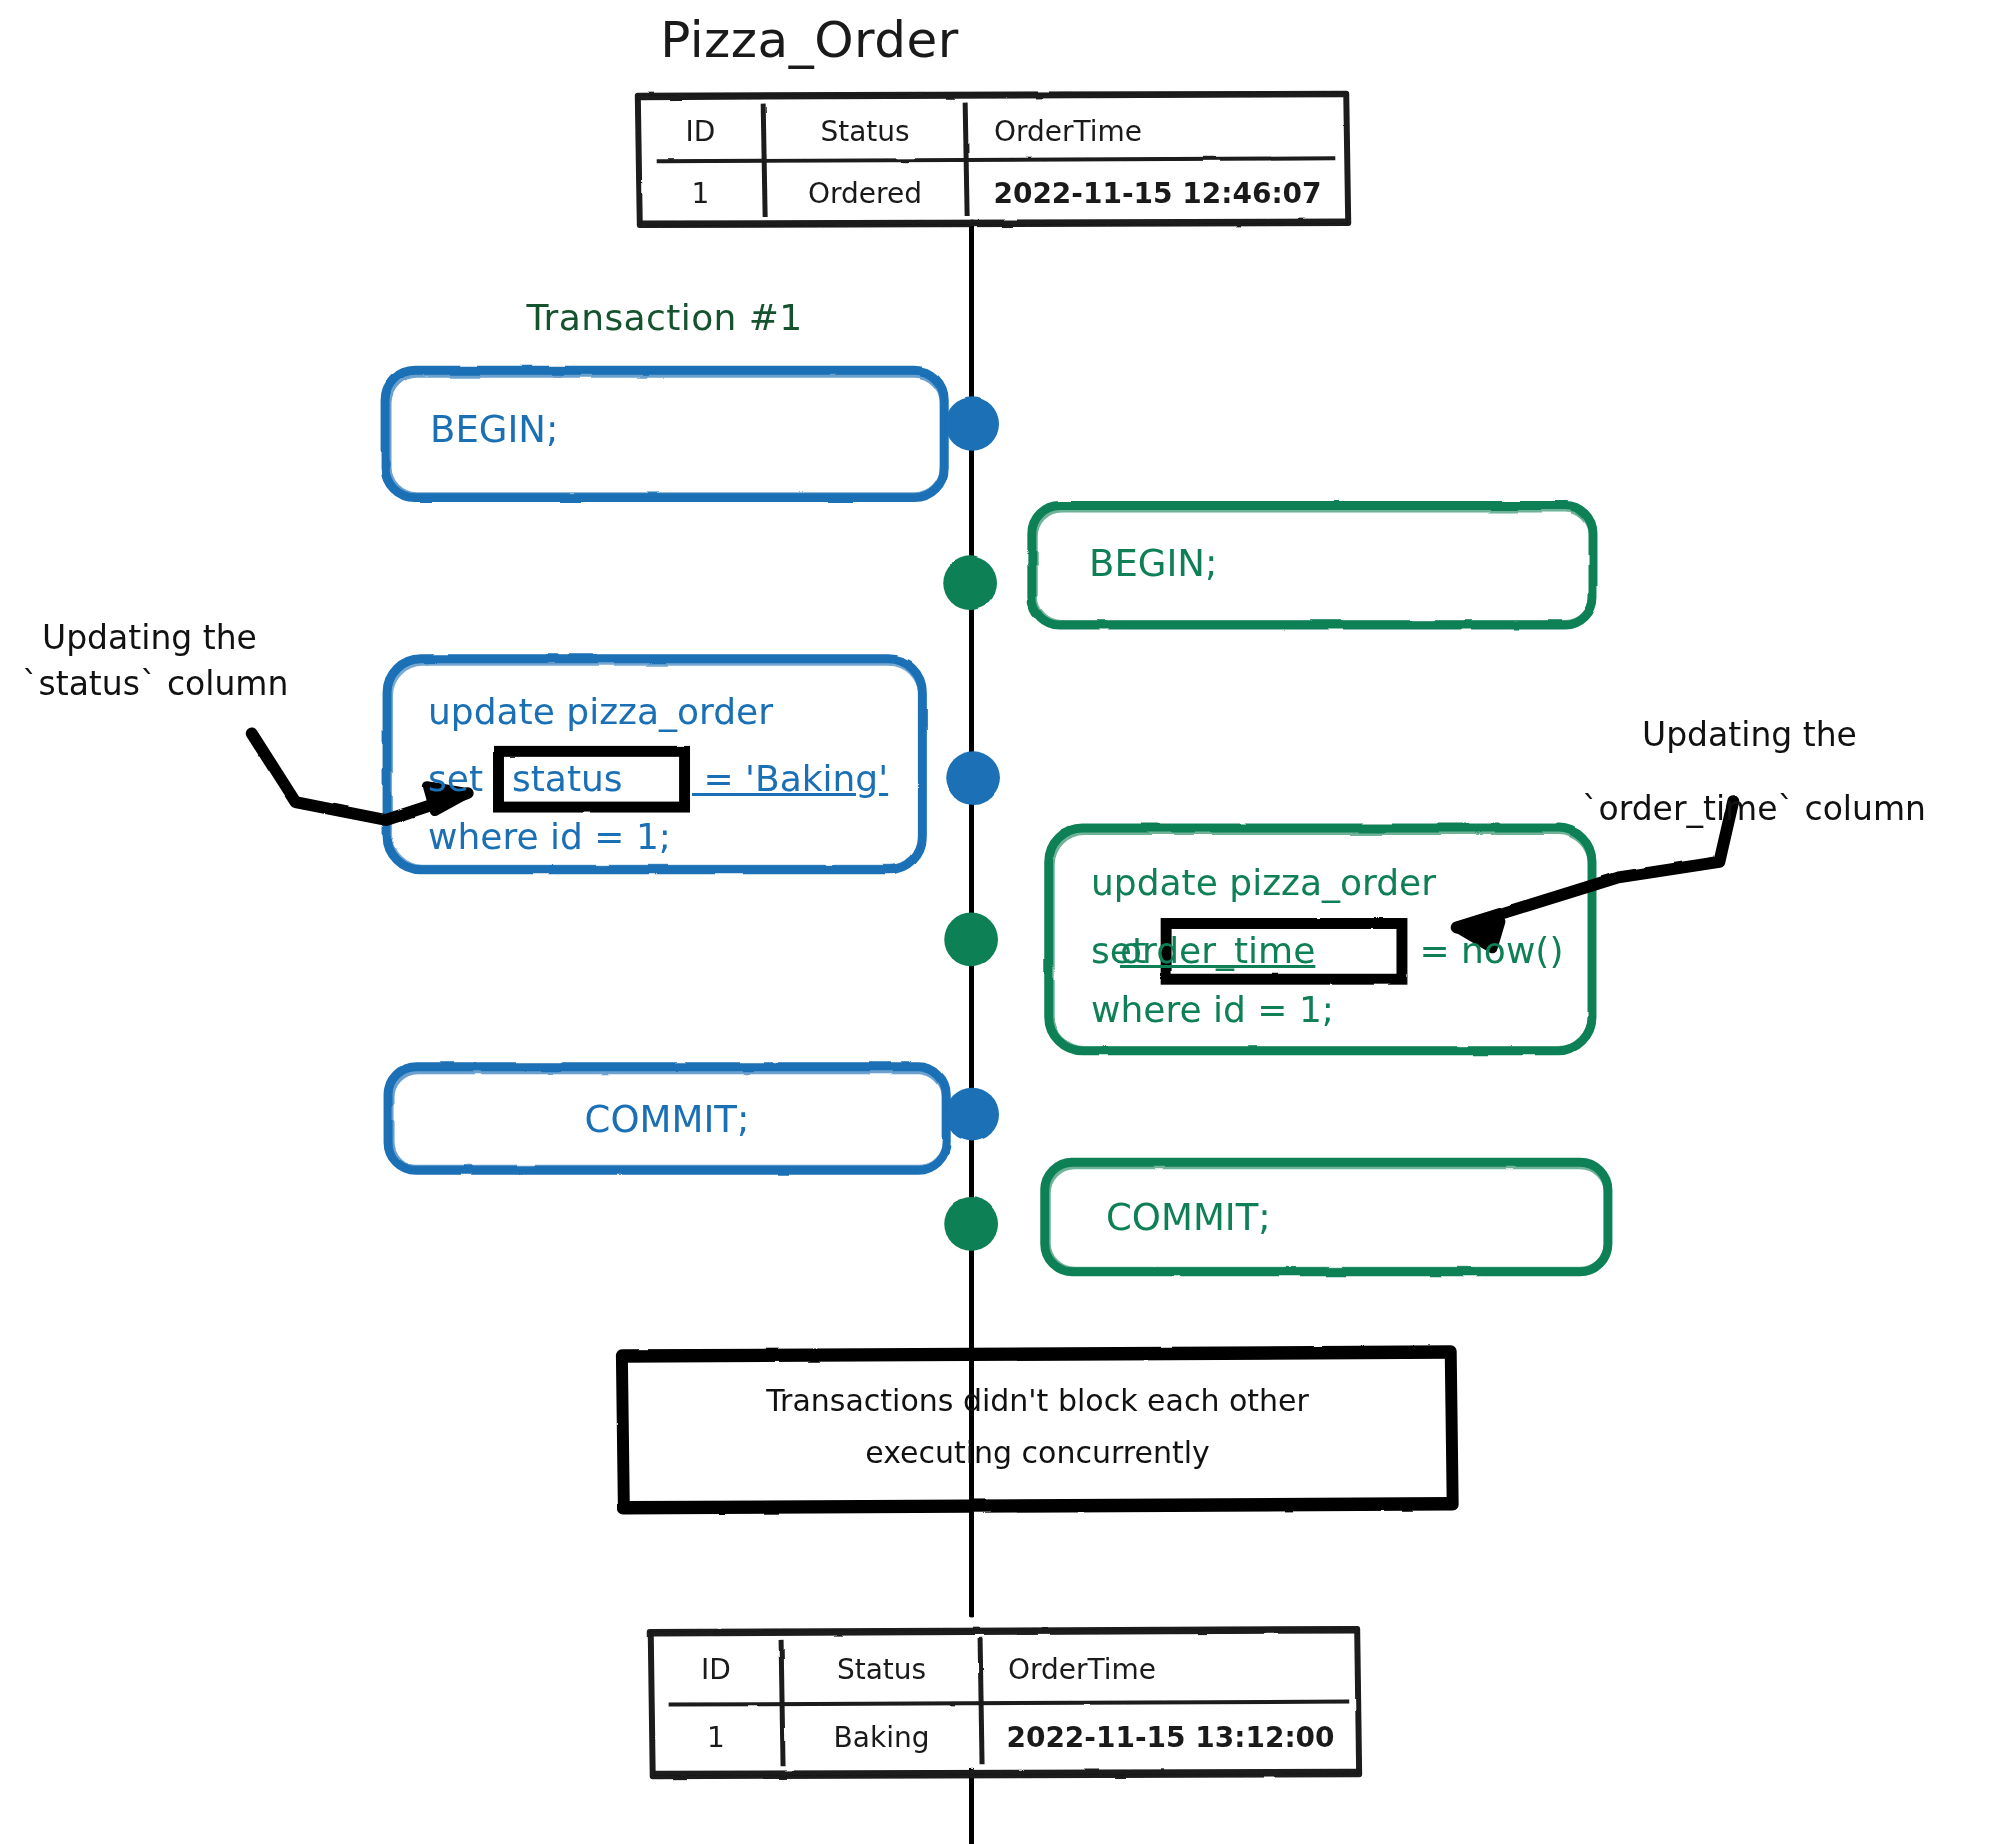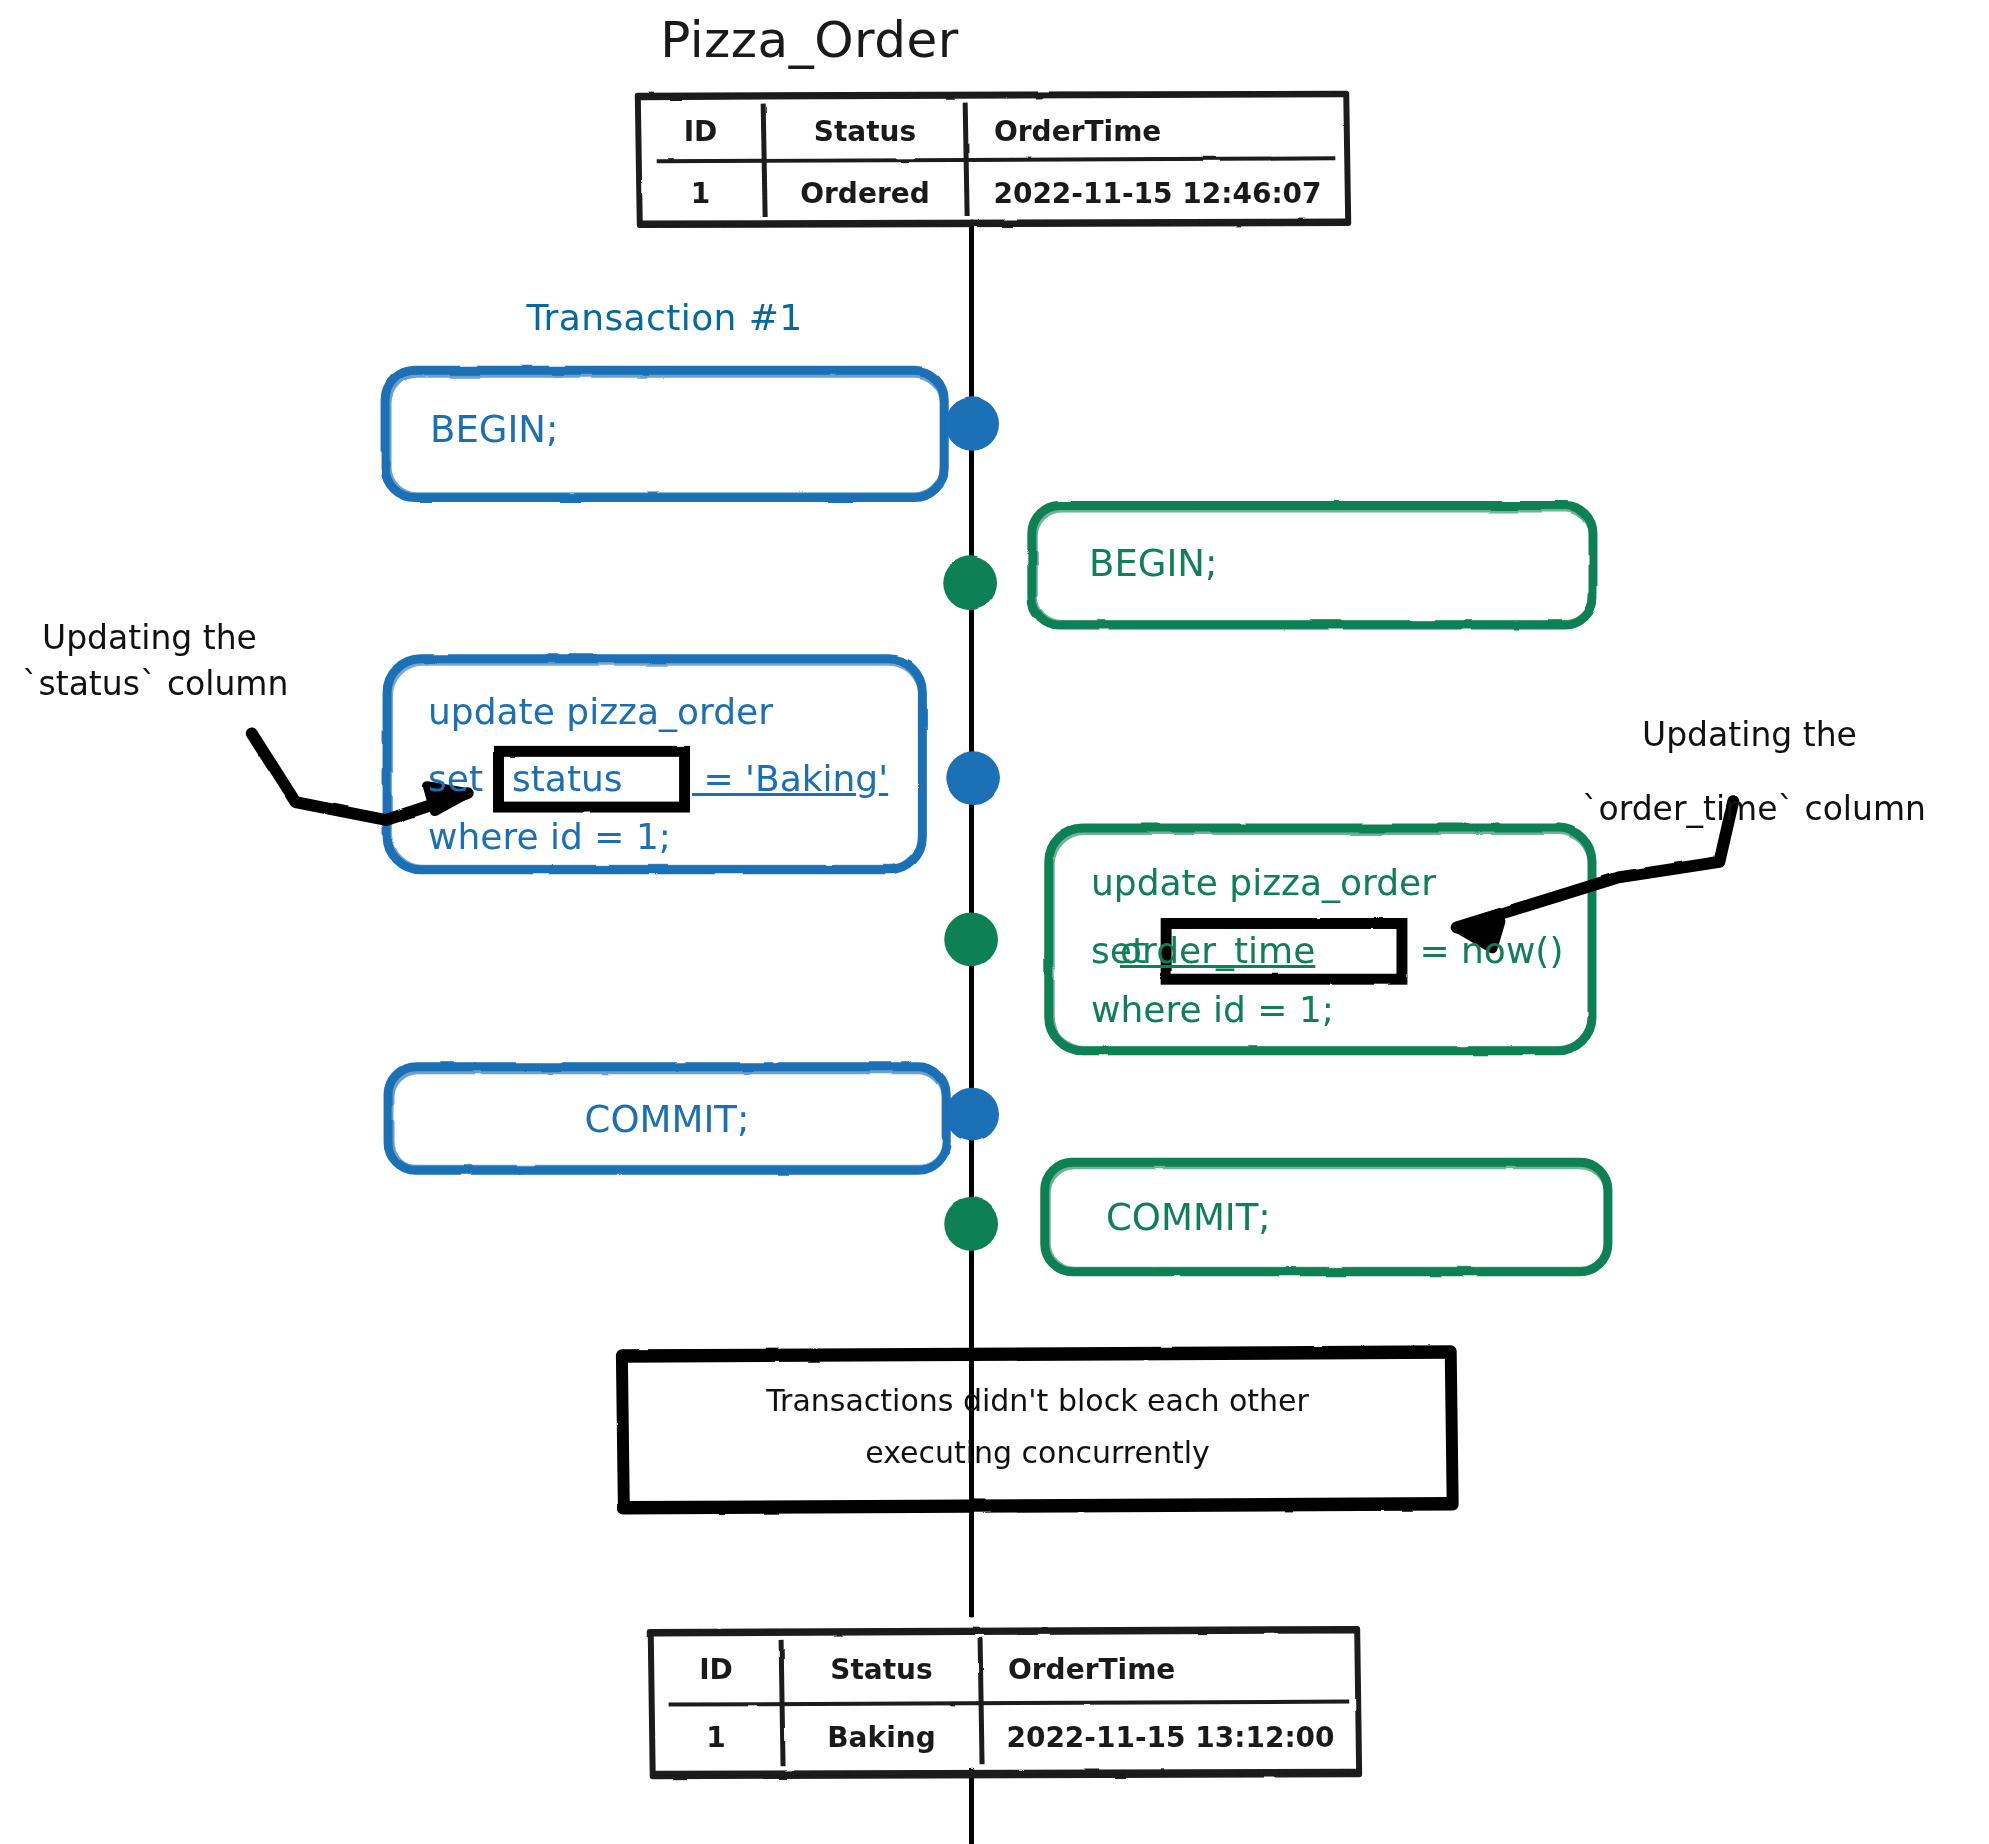--- a/index.html
+++ b/index.html
@@ -39,29 +39,28 @@
     text-align: center;
     font-size: 50px;
     color: #1a1a1a;
     letter-spacing: 0.5px;
   }
   .tbl-txt {
     position: absolute;
     font-size: 28px;
     color: #1a1a1a;
     white-space: pre;
-    font-weight: bold;
   }
 
   
   .txn-label {
     font-size: 36px;
     letter-spacing: 0.4px;
   }
-  .txn1-label { color: #0369a1; }
+  .txn1-label { color: #14532d; }
   .txn2-label { color: #0f8055; }
 
   
   .stmt-text {
     position: absolute;
     font-size: 37px;
     white-space: pre;
   }
   .stmt-blue { color: #1a6fb5; }
   .stmt-green { color: #0f8055; }

